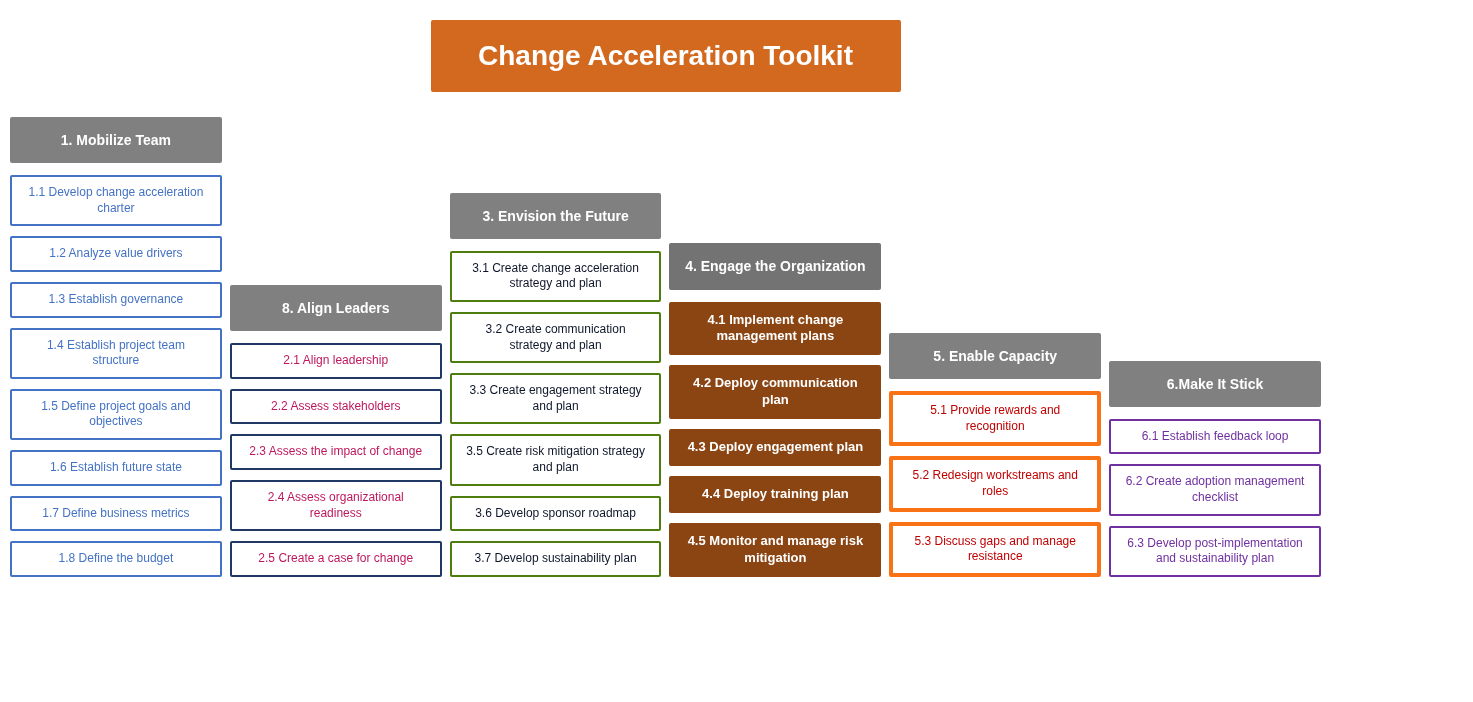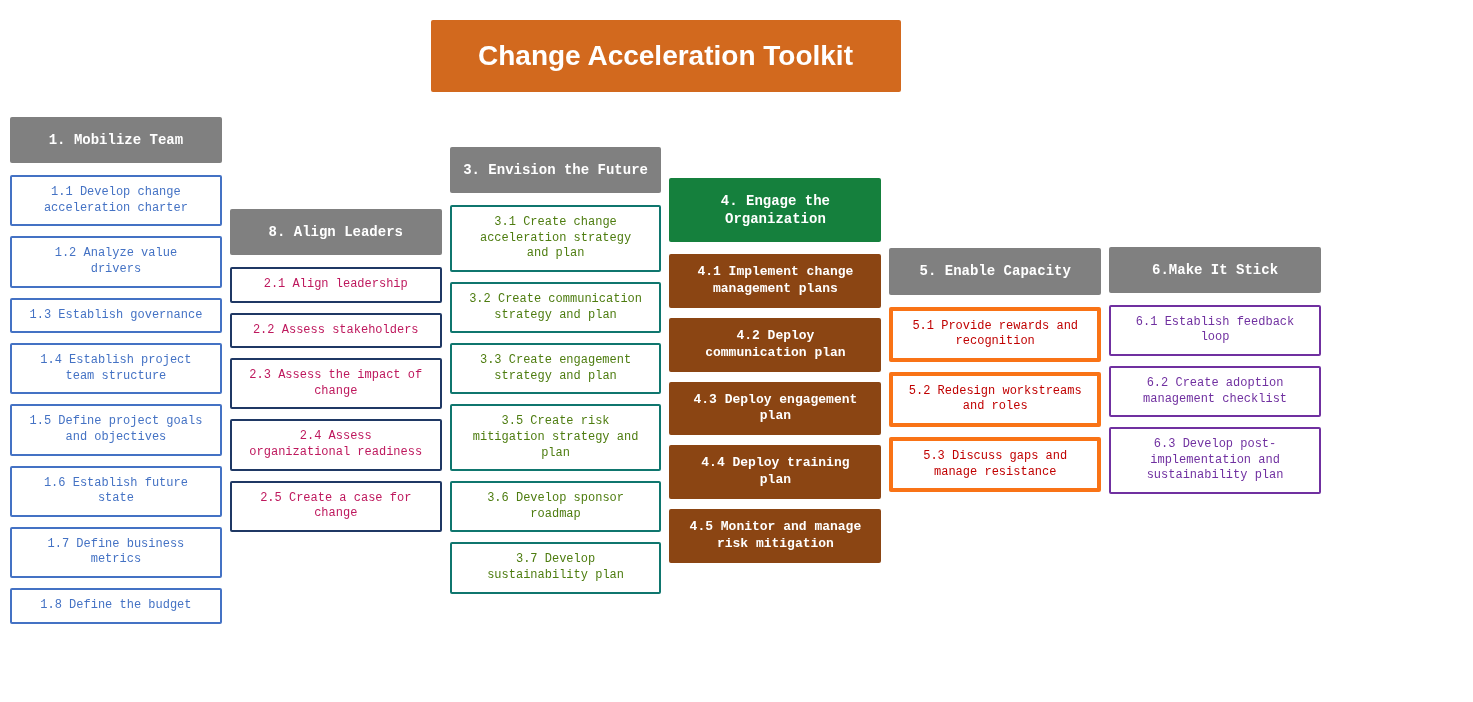--- a/index.html
+++ b/index.html
@@ -28,22 +28,21 @@
       width: 470px;
       border-radius: 2px;
     }
 
     
     .columns-wrapper {
       display: flex;
       flex-direction: row;
       gap: 8px;
       margin-top: 15px;
-      align-items: center;
-      font-family: Liberation Mono, monospace;
+      align-items: flex-end;
     }
 
     .column {
       display: flex;
       flex-direction: column;
       flex: 1;
       min-width: 0;
     }
 
     
@@ -52,39 +51,39 @@
       font-size: 14px;
       font-weight: bold;
       color: #fff;
       padding: 14px 8px;
       margin-bottom: 12px;
       border-radius: 2px;
       line-height: 1.3;
     }
 
     .col-header.gray { background: #808080; }
-    .col-header.dark-orange { background: #15803d; }
+    .col-header.dark-orange { background: #737373; }
 
     
     .card {
       border: 2px solid #4472c4;
       color: #4472c4;
       font-size: 12px;
       text-align: center;
       padding: 8px 14px;
       margin-bottom: 10px;
       border-radius: 2px;
       line-height: 1.3;
       cursor: pointer;
       background: #fff;
     }
 
     .card.blue-border { border-color: #4472c4; color: #4472c4; }
     .card.dark-blue-border { border: 2px solid #1f3864; color: #be185d; }
-    .card.green-border { border: 2px solid #0f766e; color: #4d7c0f; }
+    .card.green-border { border: 2px solid #4d7c0f; color: #0f172a; }
     .card.dark-orange-border { border: 2px solid #8B4513; color: #fff; background: #8B4513; font-weight: bold; font-size: 13px; }
     .card.red-border { border: 4px solid #f97316; color: #c00000; }
     .card.purple-border { border: 2px solid #7030a0; color: #7030a0; }
 
   </style>
 </head>
 <body>
 
 <div class="page-container">
   <div style="display:flex; justify-content:center;">

